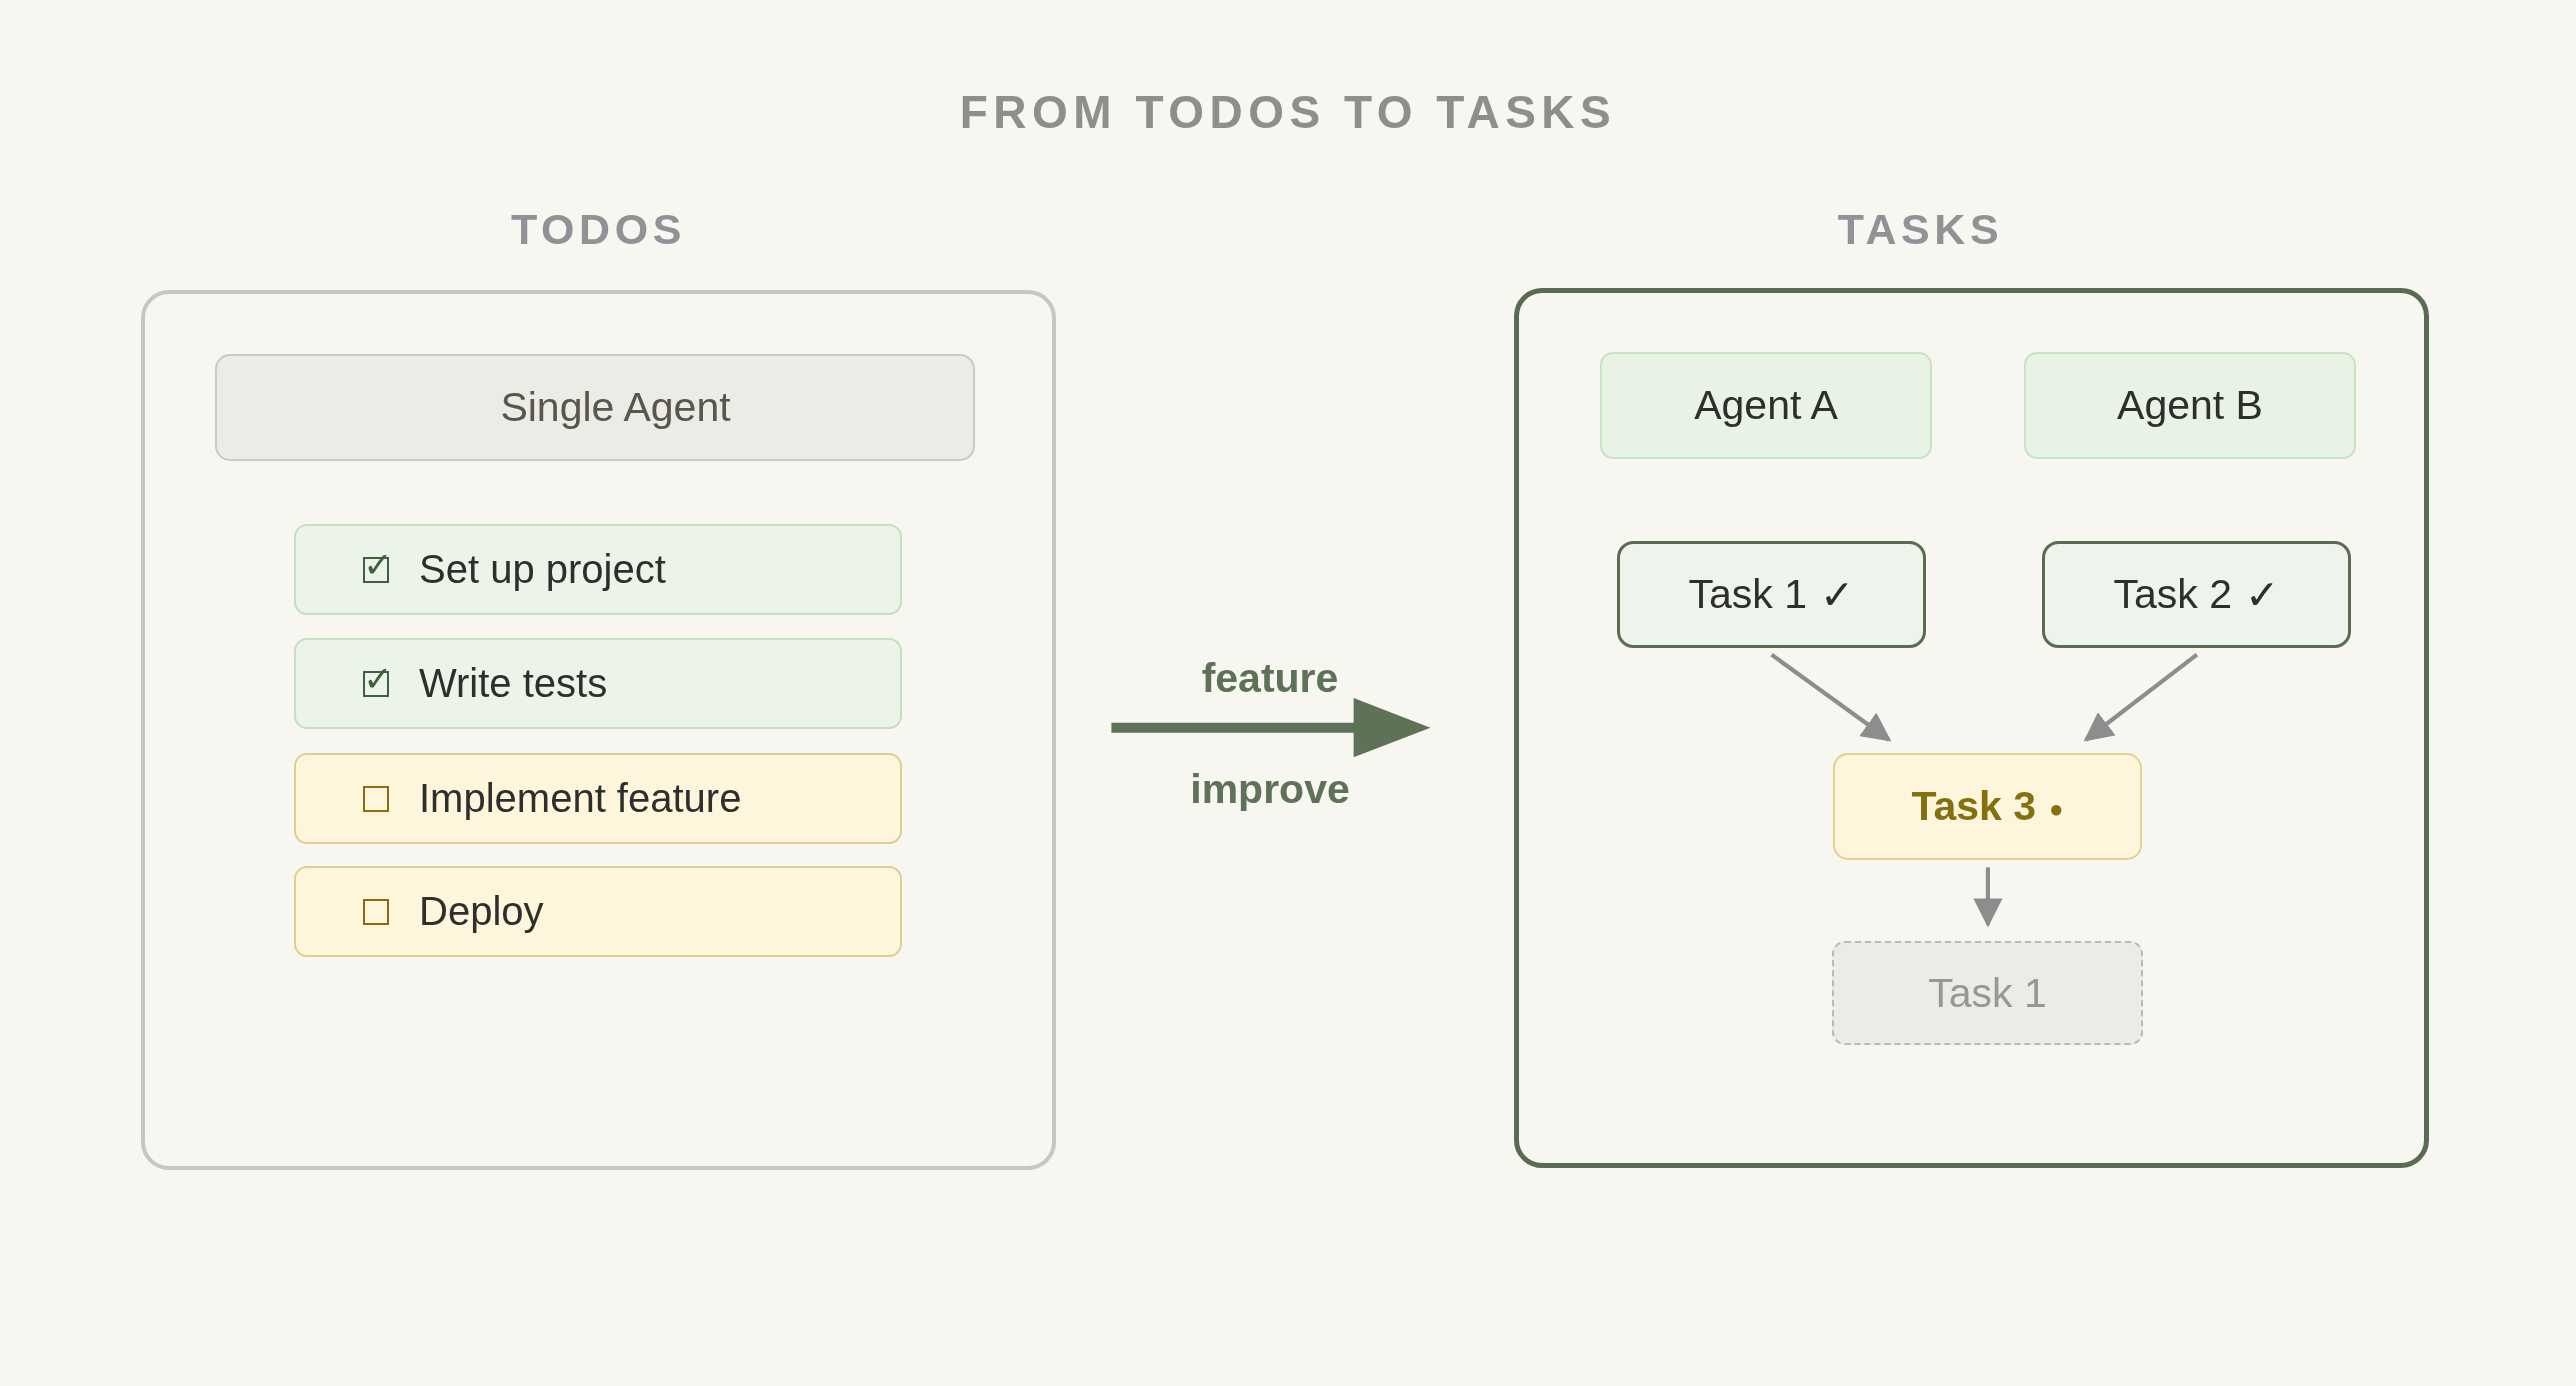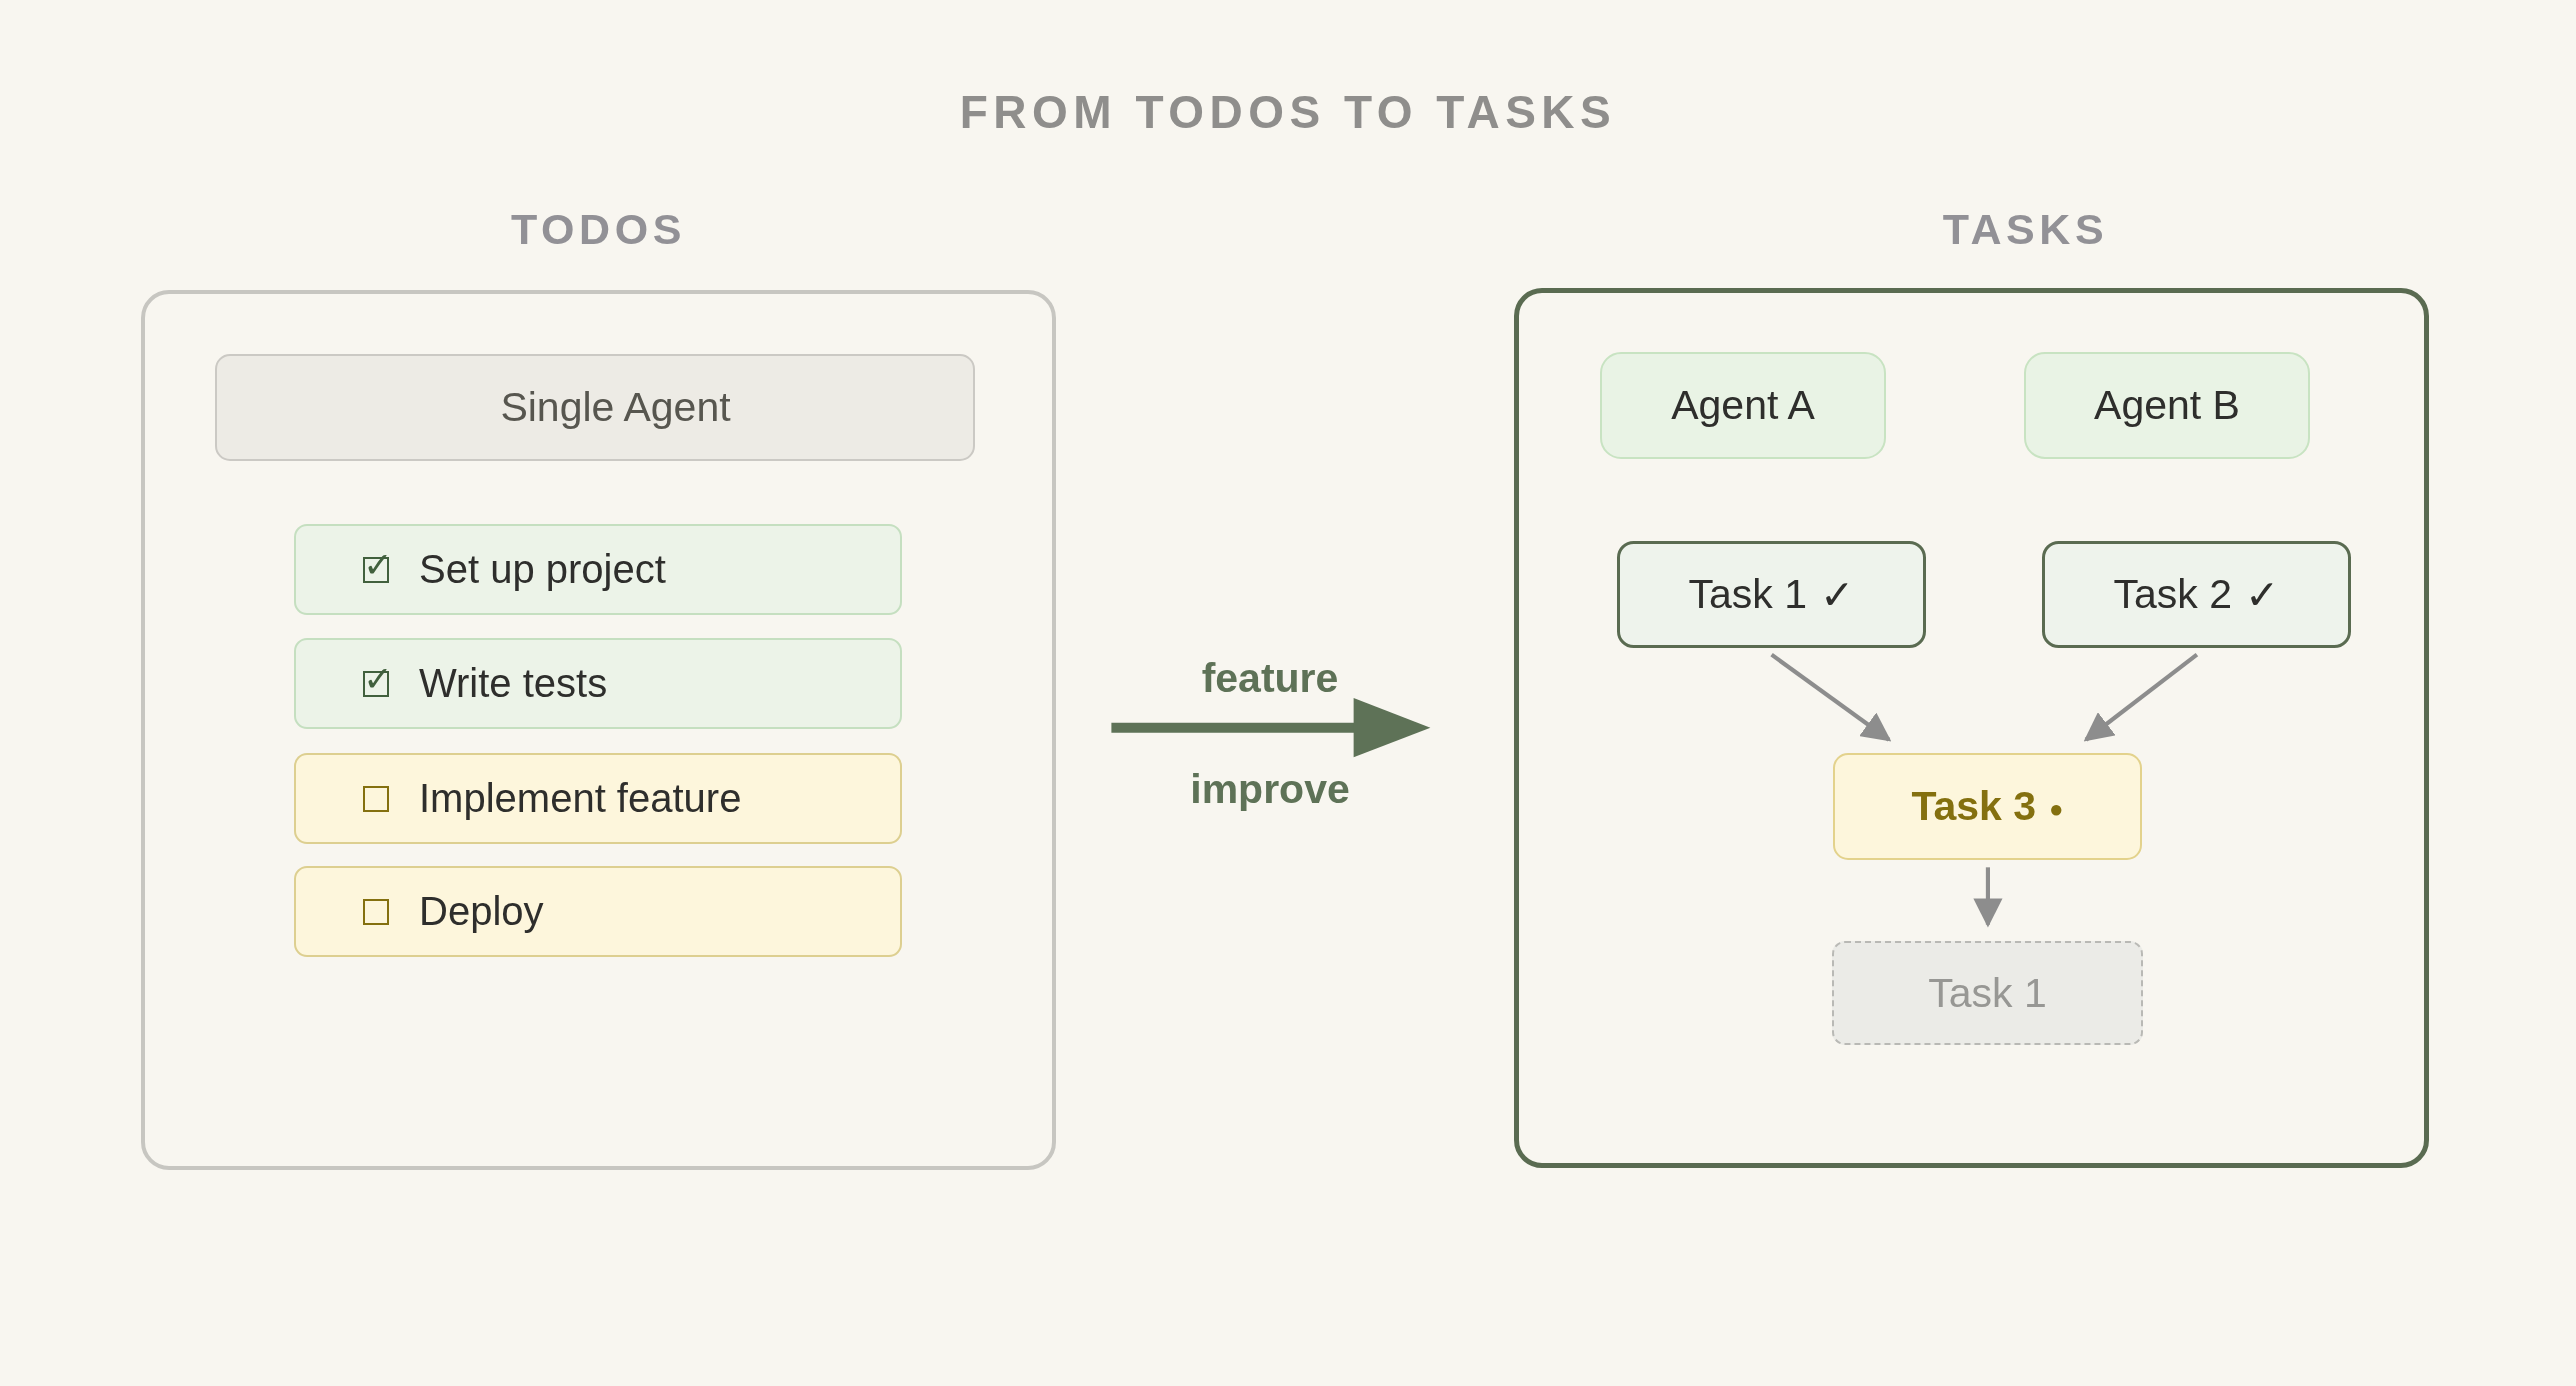--- a/index.html
+++ b/index.html
@@ -18,21 +18,21 @@
     font-size: 46px; font-weight: bold; letter-spacing: 5.5px;
     color: var(--title_gray, #8f8e8c);
   }
   .col-heading {
     position: absolute; top: 205px;
     font-size: 43px; font-weight: bold; letter-spacing: 4.6px;
     color: var(--heading_gray, #929196);
     text-align: center; width: 555px;
   }
   .todos-heading { left: 321px; }
-  .tasks-heading { left: 1748px; text-align: center; }
+  .tasks-heading { left: 1643px; text-align: center; }
 
   .panel {
     position: absolute; box-sizing: border-box;
     width: 915px; height: 880px;
     border-radius: 28px;
   }
   .left-panel {
     left: 141px; top: 290px;
     border: 4.6px solid var(--panel_gray_border, #c7c6c1);
   }
@@ -81,24 +81,24 @@
   }
   .transition-top { top: 655px; }
   .transition-bottom { top: 766px; }
 
   .mini-box {
     position: absolute; box-sizing: border-box;
     display: flex; align-items: center; justify-content: center;
     font-size: 41px; color: var(--ink, #2e2e2c); white-space: pre;
   }
   .agent-node {
-    width: 286px; height: 107px; top: 59px;
+    width: 332px; height: 107px; top: 59px;
     background: var(--green_agent_bg, #e9f3e5);
     border: 2.8px solid var(--green_agent_border, #c8e3c2);
-    border-radius: 21px;
+    border-radius: 13px;
   }
   .agent-a { left: 81px; }
   .agent-b { left: 505px; }
 
   .task-node { border-radius: 15px; }
   .task-done {
     width: 309px; height: 107px; top: 248px;
     background: var(--task_done_bg, #eef3ec);
     border: 3.7px solid var(--green_dark, #5a6b51);
     border-radius: 16.6px;

